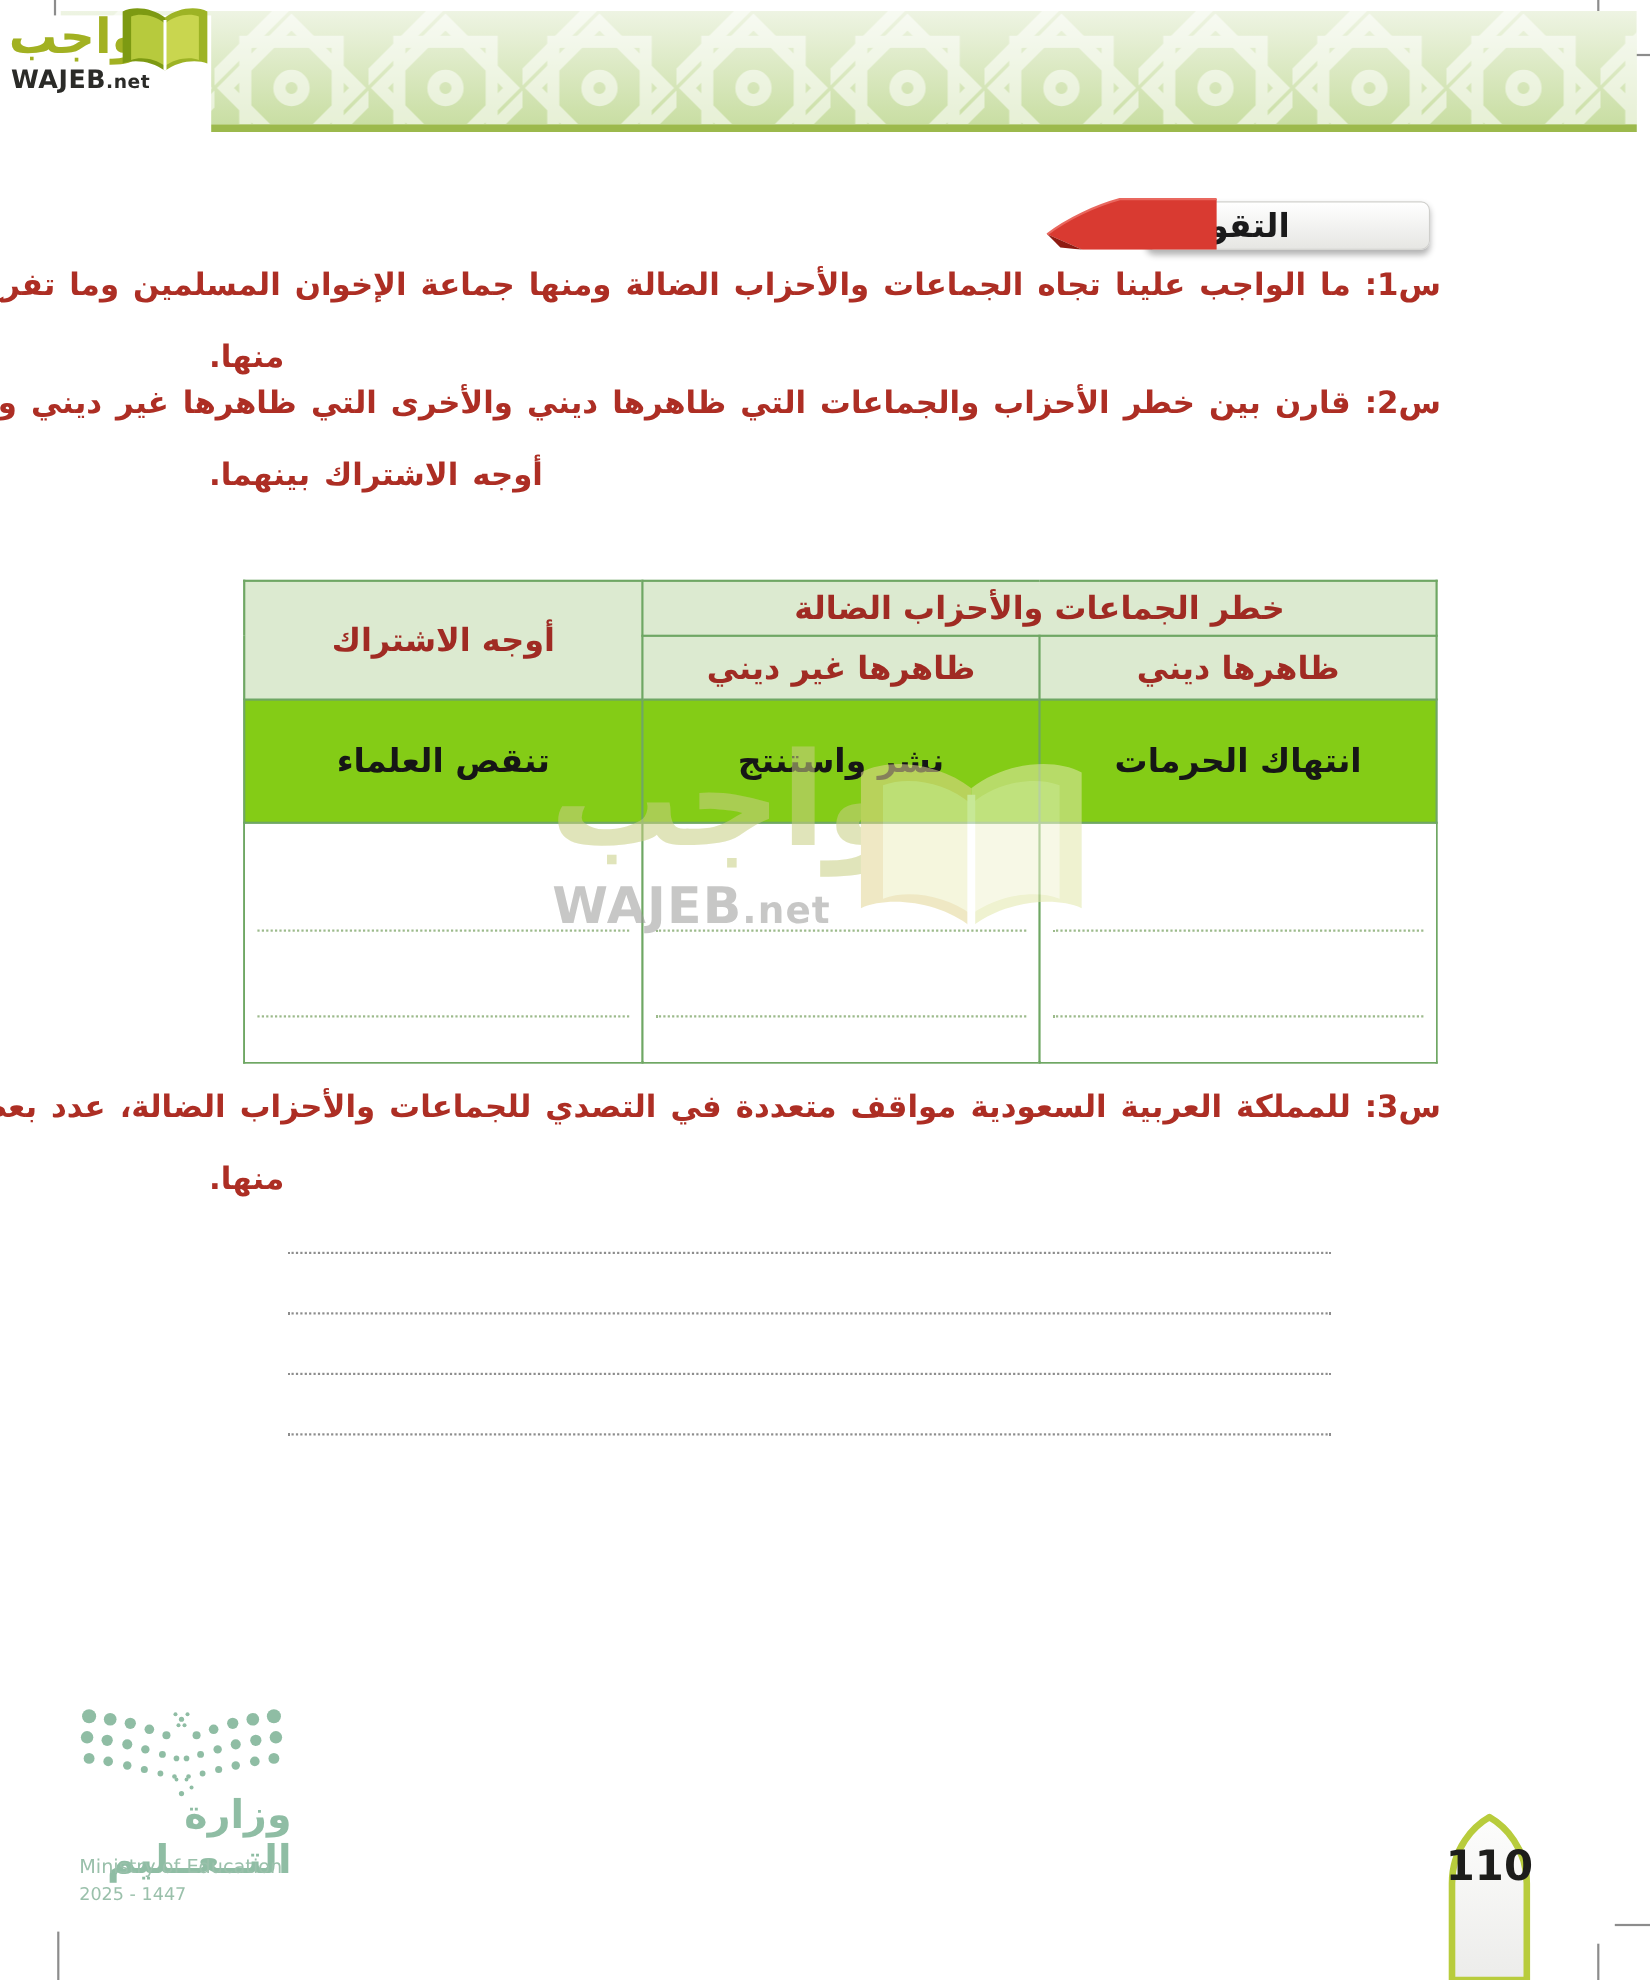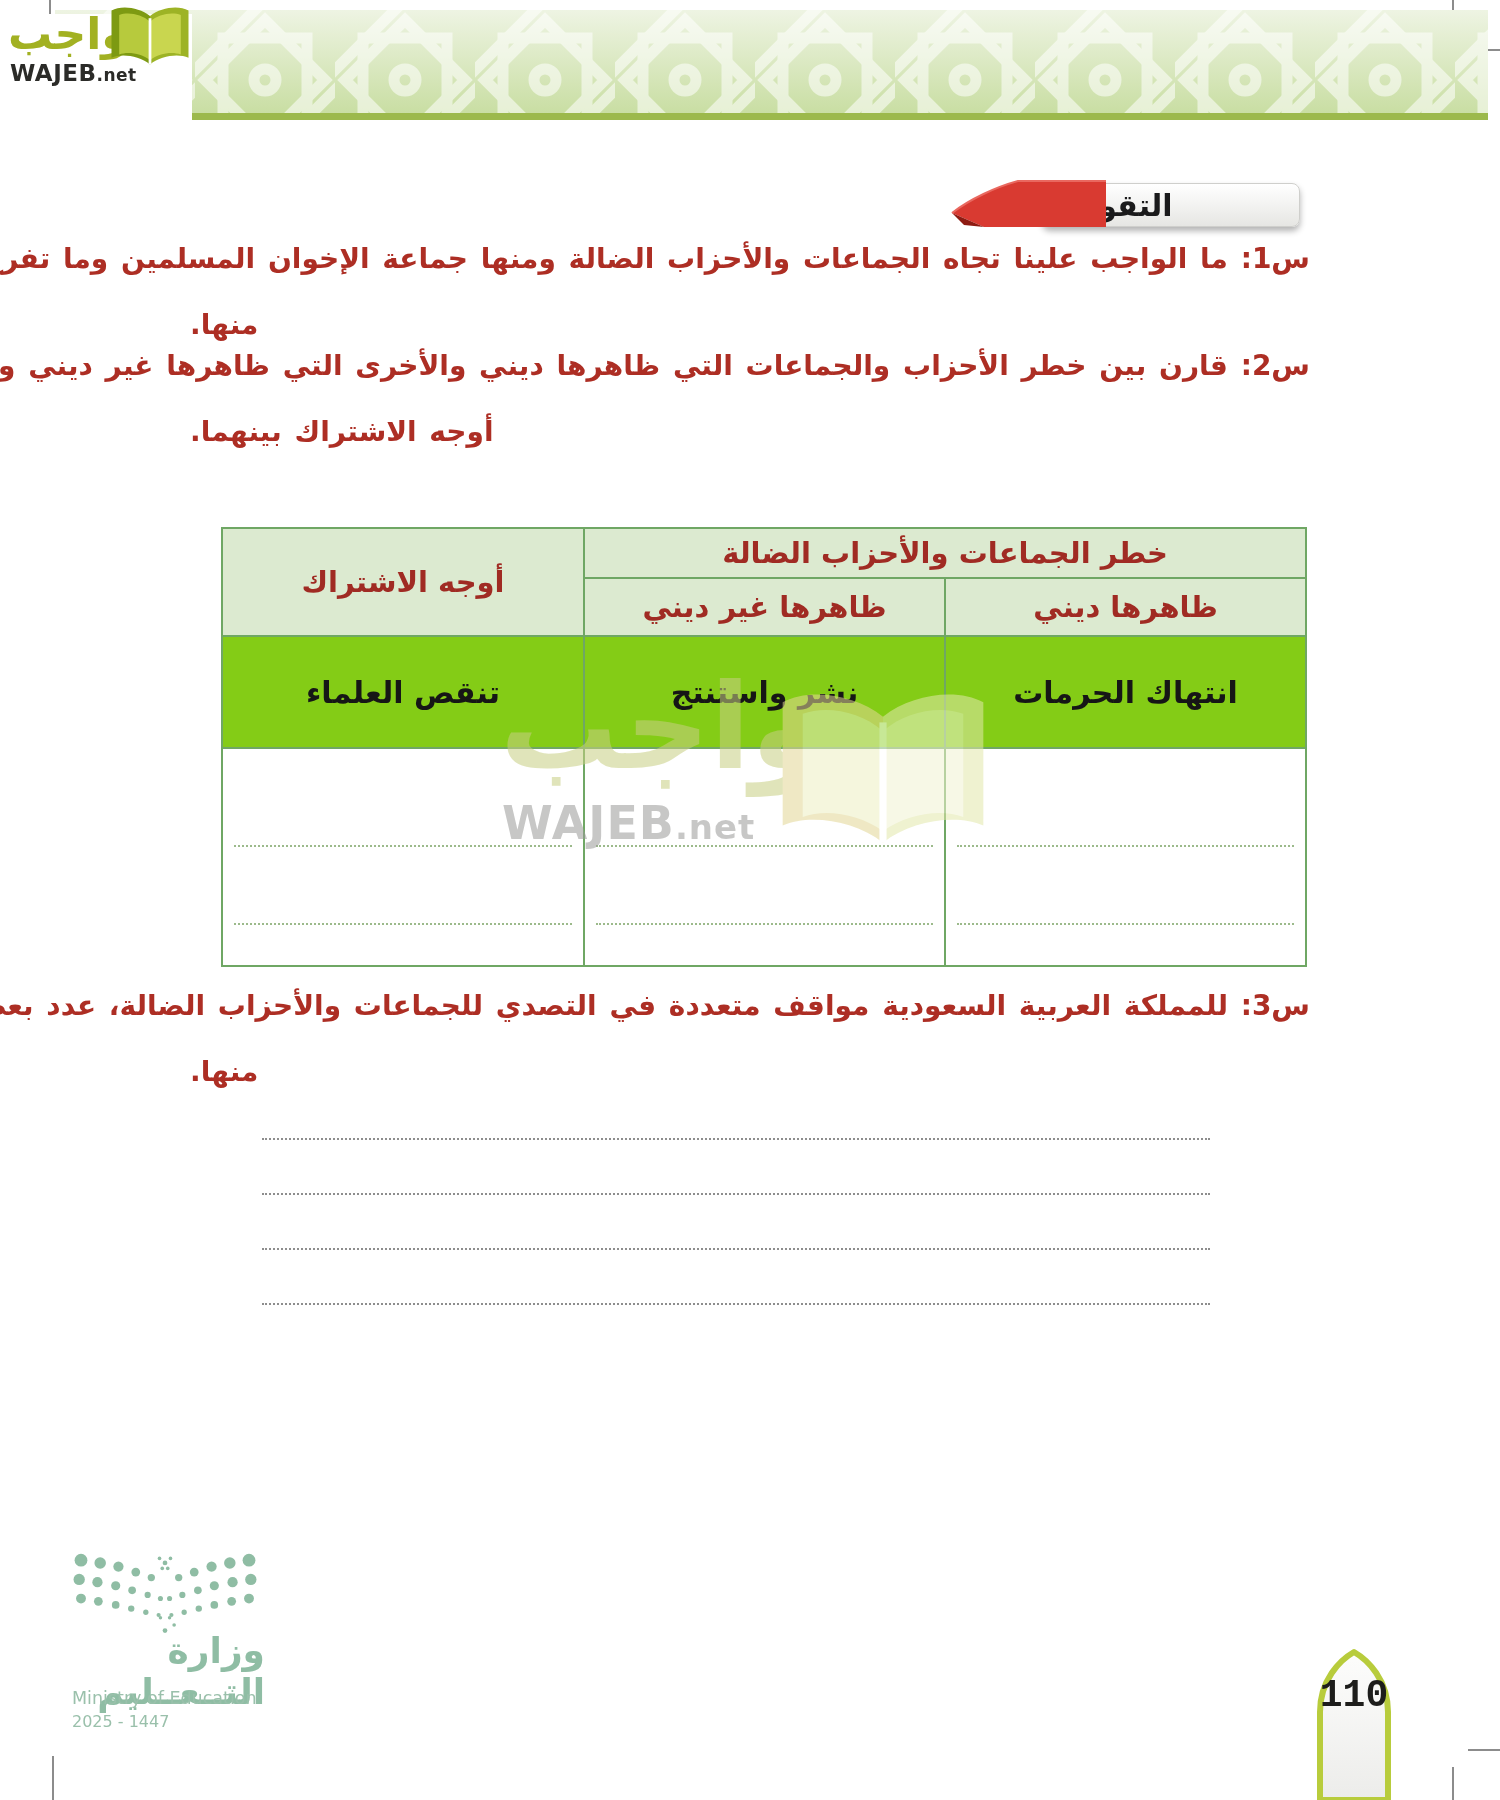--- a/index.html
+++ b/index.html
@@ -57,21 +57,21 @@
   .wm-en .net{font-size:34px;}
   
   .min-dots{left:70px;top:1552px;}
   .min-ar{left:60px;top:1630px;width:205px;font-size:36px;
      font-weight:bold;color:#8fbda4;direction:rtl;}
   .min-en{left:72px;top:1688px;font-size:17.5px;color:#9ac0ab;direction:ltr;}
   .min-yr{left:72px;top:1712px;font-size:16px;color:#9ac0ab;direction:ltr;}
   
   .badge{left:1312px;top:1648px;width:84px;height:152px;}
   .badge-num{position:absolute;left:0;top:26px;width:84px;text-align:center;
-     font-size:38px;font-weight:bold;color:#1d1d1b;font-family:Liberation Mono, monospace;}
+     font-size:38px;font-weight:bold;color:#1d1d1b;}
 </style>
 </head>
 <body>
 
 <div class="page">
 
   <div class="cm" style="left:49px;top:0;width:2px;height:34px"></div>
   <div class="cm" style="left:0;top:49px;width:22px;height:2px"></div>
   <div class="cm" style="left:1452px;top:0;width:2px;height:34px"></div>
   <div class="cm" style="left:1482px;top:49px;width:18px;height:2px"></div>

